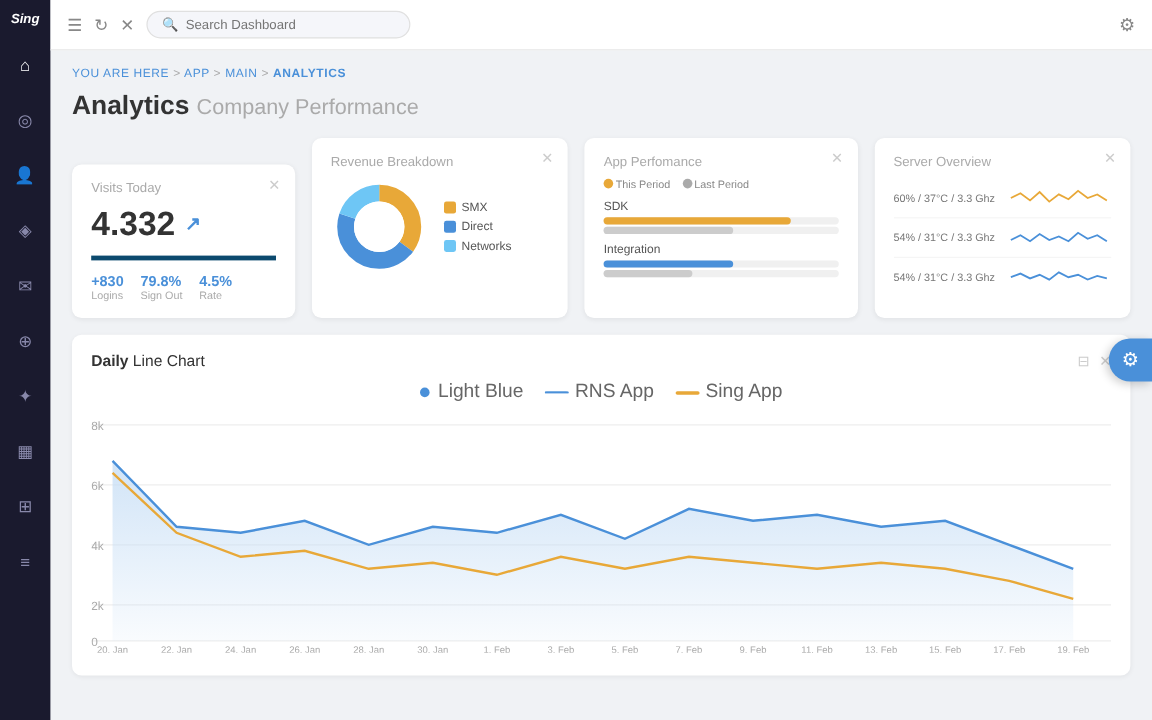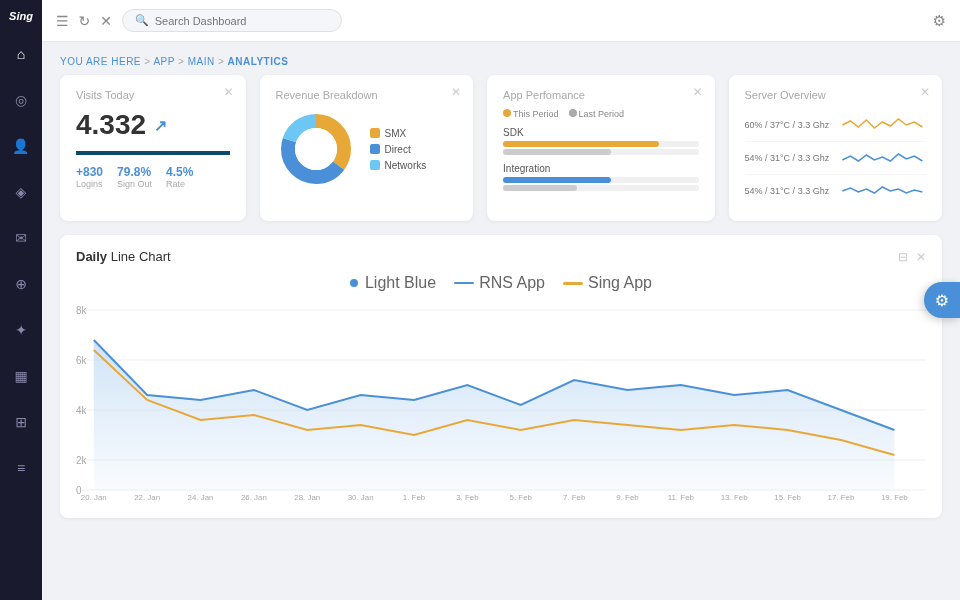--- a/index.html
+++ b/index.html
@@ -39,21 +39,21 @@
 
     
     .cards-row { display: flex; gap: 14px; margin-bottom: 14px; }
 
     
     .card { background: #fff; border-radius: 8px; padding: 14px 16px; position: relative; box-shadow: 0 1px 4px rgba(0,0,0,0.06); }
     .card-close { position: absolute; top: 10px; right: 12px; color: #ccc; font-size: 12px; cursor: pointer; }
     .card-title { font-size: 11px; color: #aaa; margin-bottom: 8px; font-weight: 500; }
 
     
-    .visits-card { flex: 1.1; min-width: 160px; }
+    .visits-card { flex: 1.1; min-width: 160px; margin-top: 22px; }
     .visits-value { font-size: 28px; font-weight: 700; color: #333; display: flex; align-items: center; gap: 8px; }
     .visits-arrow { color: #4a90d9; font-size: 16px; }
     .visits-stats { display: flex; gap: 14px; margin-top: 10px; padding-top: 10px; border-top: 4px solid #0c4a6e; }
     .visits-stat { display: flex; flex-direction: column; }
     .visits-stat .val { font-size: 12px; font-weight: 600; color: #4a90d9; }
     .visits-stat .lbl { font-size: 9px; color: #aaa; }
 
     
     .revenue-card { flex: 1.3; }
     .revenue-inner { display: flex; align-items: center; gap: 14px; }
@@ -126,20 +126,23 @@
       <span class="gear-icon">⚙</span>
     </div>
   </header>
 
   <div class="content">
 
     <div class="breadcrumb">
       <span>YOU ARE HERE</span> &gt; <span>App</span> &gt; <span>Main</span> &gt; <span style="color:#4a90d9; font-weight:600;">Analytics</span>
     </div>
 
+    <div class="page-title">
+      <span>Analytics</span><span class="subtitle">Company Performance</span>
+    </div>
 
     <div class="cards-row">
 
       <div class="card visits-card">
         <div class="card-title">Visits Today</div>
         <span class="card-close">✕</span>
         <div class="visits-value">
           <span>4.332</span>
           <span class="visits-arrow">↗</span>
         </div>

